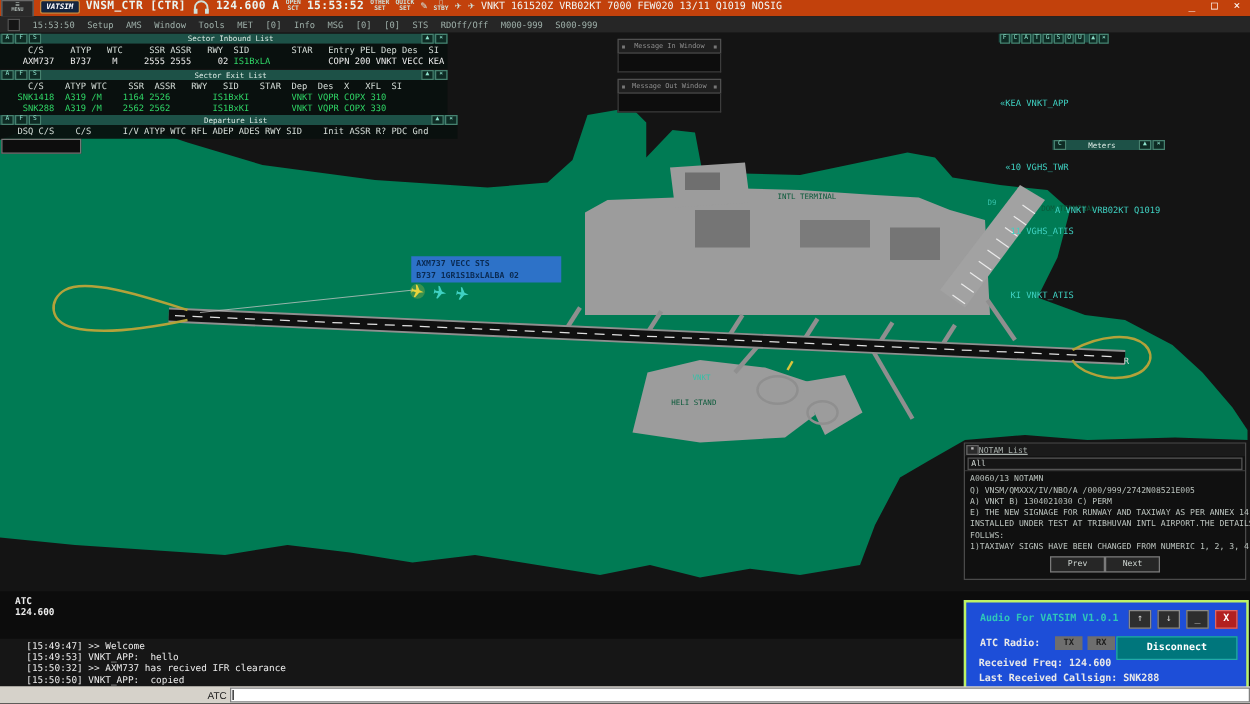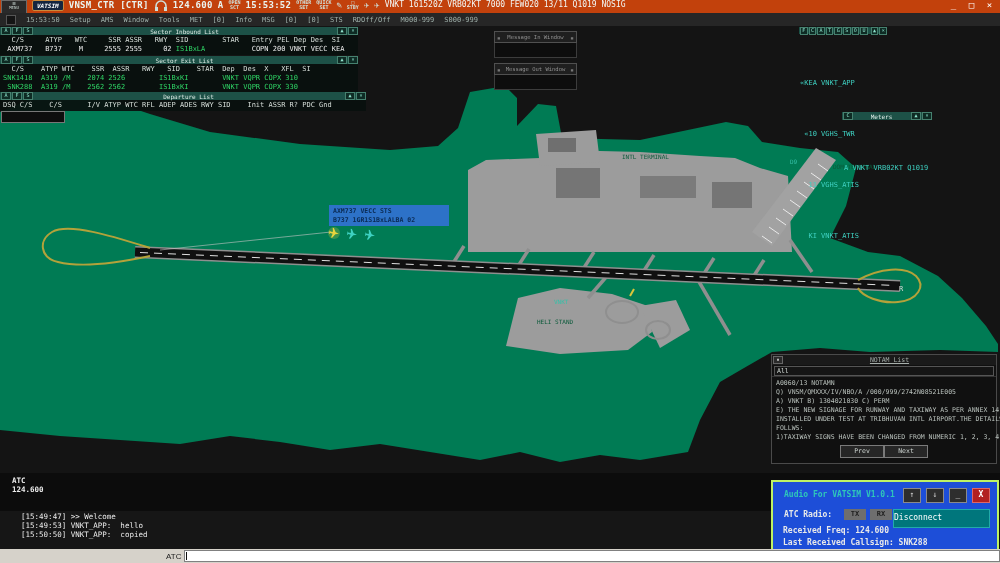--- a/index.html
+++ b/index.html
@@ -22,59 +22,59 @@
   .metar{font-size:8px;color:#f2f7f5;}
   .menurow{left:0;top:13px;width:1000px;height:13px;background:#262626;display:flex;align-items:center;
            gap:10px;padding-left:6px;color:#9fb0aa;font-size:7px;z-index:5;}
   .menurow .chip{width:8px;height:8px;background:#151515;border:1px solid #555;}
   
   .es-win{z-index:4;}
   .es-tb{height:8px;background:#1d5147;display:flex;align-items:center;color:#dcebe5;}
   .es-tb .t{flex:1;text-align:center;font-size:6px;line-height:7px;}
   .tbb{width:8px;height:6px;background:#0e2b24;border:1px solid #46816f;color:#8fe3cd;
        font-size:5px;line-height:5px;text-align:center;margin-left:1px;}
-  .es-body{background:rgba(8,16,14,0.94);padding:1px 3px;}
+  .es-body{background:rgba(8,16,14,0.94);padding:1px 14px;}
   .l7{font-size:7px;line-height:9px;}
   .hdr{color:#d6ded9;}
   .rowtxt{color:#ececec;}
   .grn{color:#2fd566;}
   .teal{color:#3fd1c2;margin-top:43px;}
   .dsqbox{left:1px;top:111px;width:62px;height:10px;background:#0d0d0d;border:1px solid #777;z-index:4;}
   
   .msgwin{width:83px;z-index:4;}
   .msg-tb{height:10px;background:#1f1f1f;border:1px solid #505050;color:#8f8f8f;font-size:5.5px;
           display:flex;align-items:center;justify-content:space-between;padding:0 2px;}
   .msg-dot{color:#777;font-size:6px;}
   .msg-bd{height:14px;background:#0d0d0d;border:1px solid #3c3c3c;border-top:none;}
   
   .ctl-tb{height:7px;background:#1d5147;display:flex;align-items:center;}
   .ctl-line{font-size:7px;line-height:8px;}
   
   .notam{left:771px;top:354px;width:224px;height:108px;background:#101010;border:1px solid #4a4a4a;z-index:6;}
   .notam-tb{height:10px;background:#1a1a1a;display:flex;align-items:center;color:#a8b0ac;font-size:6.5px;}
-  .notam-tb .t{flex:1;text-align:center;text-decoration:underline;}
+  .notam-tb .t{flex:1;text-decoration:underline;}
   .notam-filter{height:11px;border-bottom:1px solid #333;display:flex;align-items:center;}
   .notam-filter .f{margin:1px 2px;flex:1;border:1px solid #555;color:#d2d9d5;font-size:6.5px;
                    line-height:8px;padding-left:2px;background:#151515;}
   .notam-body{padding:2px 4px;color:#b9c1bc;font-size:6.5px;line-height:9px;}
   .notam-btns{display:flex;justify-content:center;margin-top:1px;}
   .nbtn{width:42px;height:11px;background:#262626;border:1px solid #7a7a7a;color:#cdd4d0;
         font-size:6.5px;line-height:10px;text-align:center;}
   
   .audio{left:771px;top:480px;width:224px;height:68px;background:#1d4ed8;border:2px solid #bef264;z-index:6;}
   .aud-title{left:11px;top:8px;color:#2fc7b9;font-weight:bold;font-size:8px;}
   .aud-btns{right:7px;top:6px;display:flex;gap:5px;}
   .abtn{width:16px;height:13px;background:#2e2e2e;border:1px solid #8a8a8a;color:#d6d6d6;
         font-size:8px;line-height:12px;text-align:center;}
   .abtn.red{background:#b22020;border-color:#d66;color:#fff;font-weight:bold;}
   .aud-lbl{color:#e9e9e9;font-weight:bold;font-size:8px;}
   .txrx{width:22px;height:11px;background:#6e6e6e;color:#1d1d1d;font-weight:bold;font-size:7px;
         line-height:11px;text-align:center;}
   .disconnect{left:120px;top:27px;width:95px;height:17px;background:#00767c;border:1px solid #2aa;
-              color:#fff;font-weight:normal;font-size:8px;line-height:16px;text-align:left;}
+              color:#fff;font-weight:bold;font-size:8px;line-height:16px;text-align:center;}
   
   .chat-tabs{left:12px;top:477px;z-index:3;font-size:7.5px;line-height:8.5px;font-weight:bold;}
   .chat-log{left:0;top:511px;width:766px;height:38px;background:#161616;z-index:3;
             color:#ececec;font-size:7.5px;line-height:9px;padding:1px 0 0 12px;}
   .white{color:#ececec;}
   .inputbar{left:0;top:549px;width:1000px;height:14px;background:#d6d2ca;z-index:7;
             display:flex;align-items:center;}
   .inputbar .lbl{margin-left:166px;color:#222;font-size:8px;font-family:"Liberation Sans",sans-serif;}
   .inputfield{margin-left:3px;width:814px;height:10px;background:#fff;border:1px solid #808080;position:relative;}
   .caret{position:absolute;left:1px;top:1px;width:1px;height:8px;background:#111;}
@@ -248,21 +248,21 @@
     <div class="es-tb">
       <div class="tbb">A</div>
       <div class="tbb">F</div>
       <div class="tbb">S</div>
       <div class="t">Sector Exit List</div>
       <div class="tbb">▲</div>
       <div class="tbb">×</div>
     </div>
     <div class="es-body">
       <div class="pre l7 hdr">  C/S    ATYP WTC    SSR  ASSR   RWY   SID    STAR  Dep  Des  X   XFL  SI</div>
-      <div class="pre l7 grn">SNK1418  A319 /M    2074 2526        IS1BxKI        VNKT VQPR COPX 310</div>
+      <div class="pre l7 grn">SNK1418  A319 /M    1164 2526        IS1BxKI        VNKT VQPR COPX 310</div>
       <div class="pre l7 grn"> SNK288  A319 /M    2562 2562        IS1BxKI        VNKT VQPR COPX 330</div>
     </div>
   </div>
 
   <div class="abs es-win" style="left:0;top:92px;width:366px;">
     <div class="es-tb">
       <div class="tbb">A</div>
       <div class="tbb">F</div>
       <div class="tbb">S</div>
       <div class="t">Departure List</div>
@@ -364,20 +364,21 @@
 
   <div class="abs chat-tabs">
     <div class="white">ATC</div>
     <div class="white">124.600</div>
     <div class="teal">server</div>
     <div class="teal">Message</div>
   </div>
   <div class="abs chat-log">
     <div class="pre">  [15:49:47] &gt;&gt; Welcome</div>
     <div class="pre">  [15:49:53] VNKT_APP:  hello</div>
+    <div class="pre">  [15:50:32] &gt;&gt; AXM737 has recived IFR clearance</div>
     <div class="pre">  [15:50:50] VNKT_APP:  copied</div>
   </div>
 
   <div class="abs inputbar">
     <span class="lbl">ATC</span>
     <div class="inputfield">
       <div class="caret"></div>
     </div>
   </div>
 

